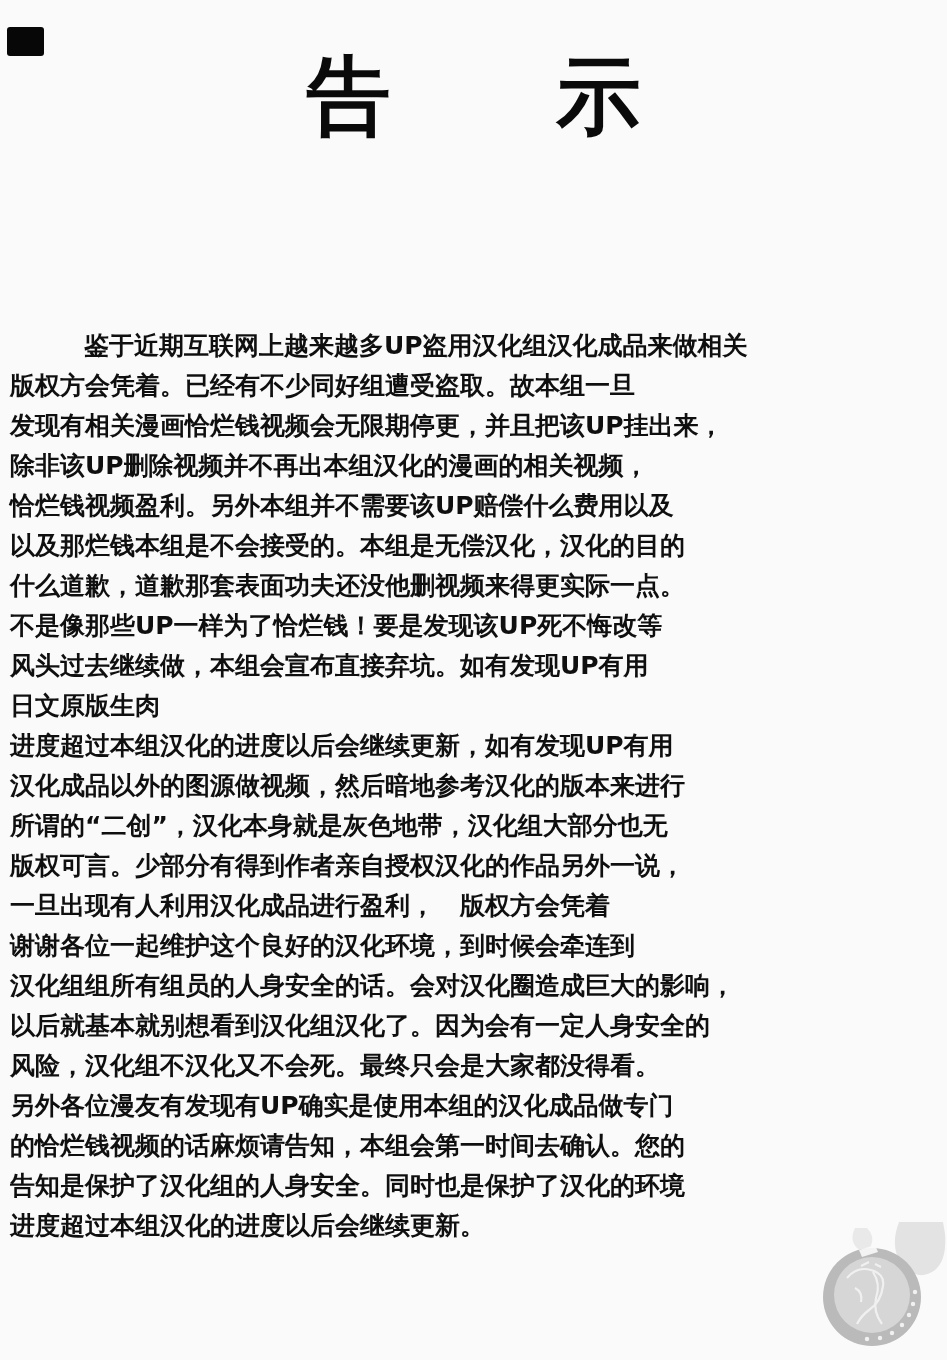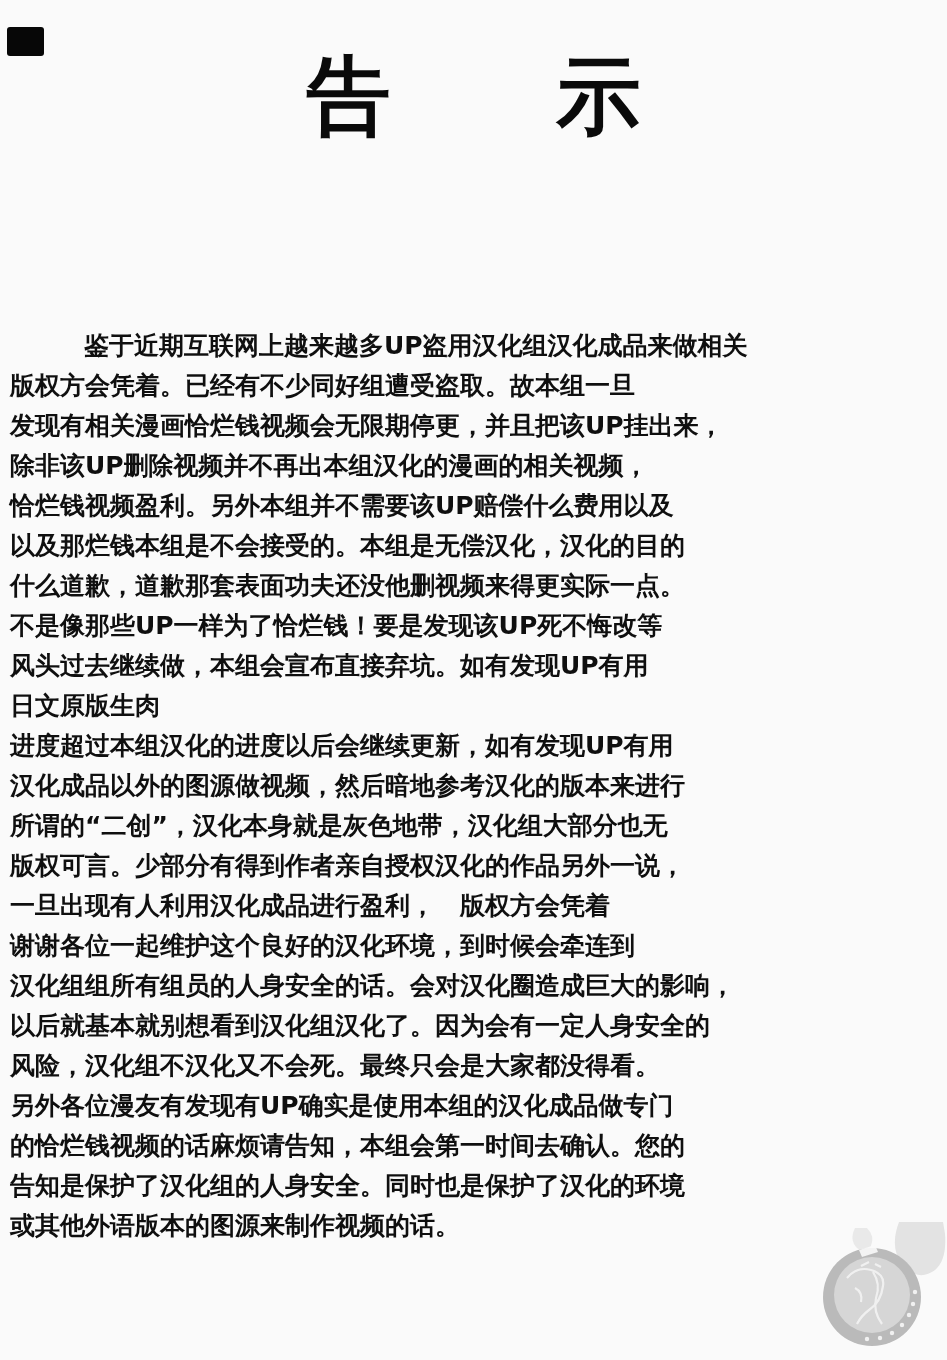--- a/index.html
+++ b/index.html
@@ -122,16 +122,16 @@
       <div class="line">所谓的“二创”，汉化本身就是灰色地带，汉化组大部分也无</div>
       <div class="line">版权可言。少部分有得到作者亲自授权汉化的作品另外一说，</div>
       <div class="line">一旦出现有人利用汉化成品进行盈利，　版权方会凭着</div>
       <div class="line">谢谢各位一起维护这个良好的汉化环境，到时候会牵连到</div>
       <div class="line">汉化组组所有组员的人身安全的话。会对汉化圈造成巨大的影响，</div>
       <div class="line">以后就基本就别想看到汉化组汉化了。因为会有一定人身安全的</div>
       <div class="line">风险，汉化组不汉化又不会死。最终只会是大家都没得看。</div>
       <div class="line">另外各位漫友有发现有UP确实是使用本组的汉化成品做专门</div>
       <div class="line">的恰烂钱视频的话麻烦请告知，本组会第一时间去确认。您的</div>
       <div class="line">告知是保护了汉化组的人身安全。同时也是保护了汉化的环境</div>
-      <div class="line">或其他外语版本的图源来制作视频的话。</div>
+      <div class="line">进度超过本组汉化的进度以后会继续更新。</div>
     </div>
 
 </div>
 
 </body></html>

